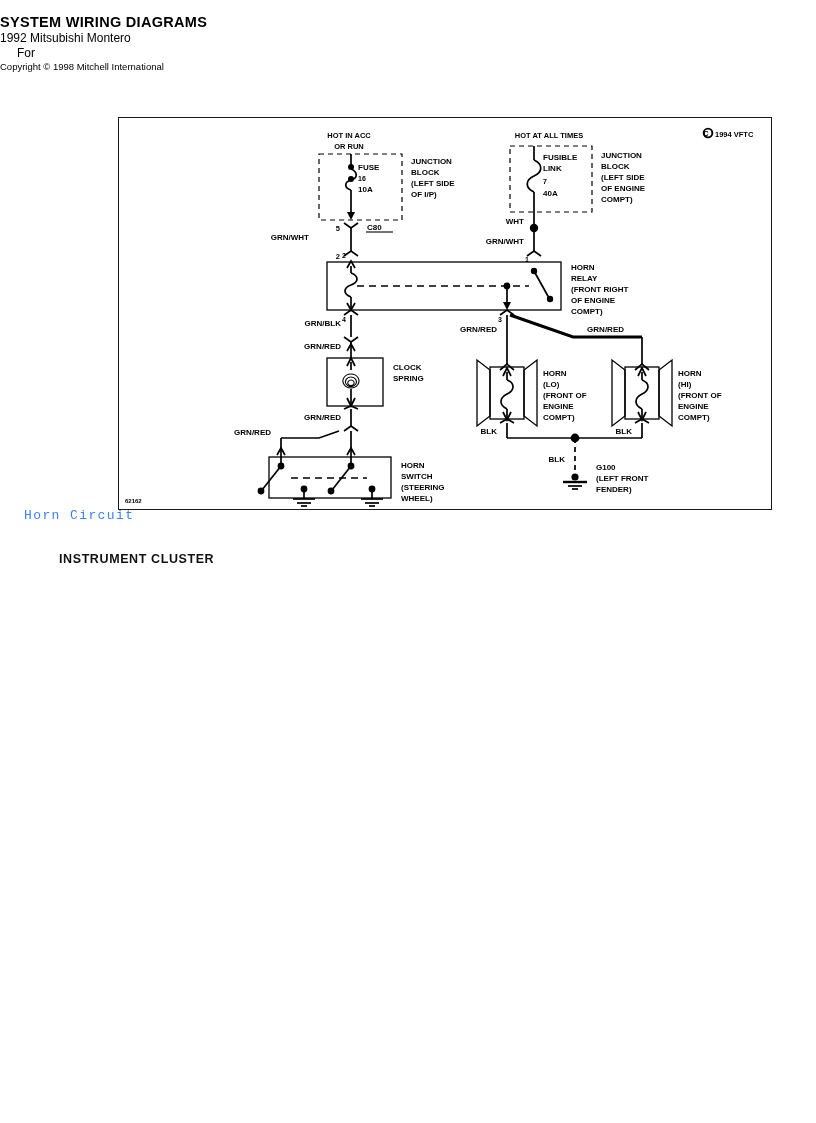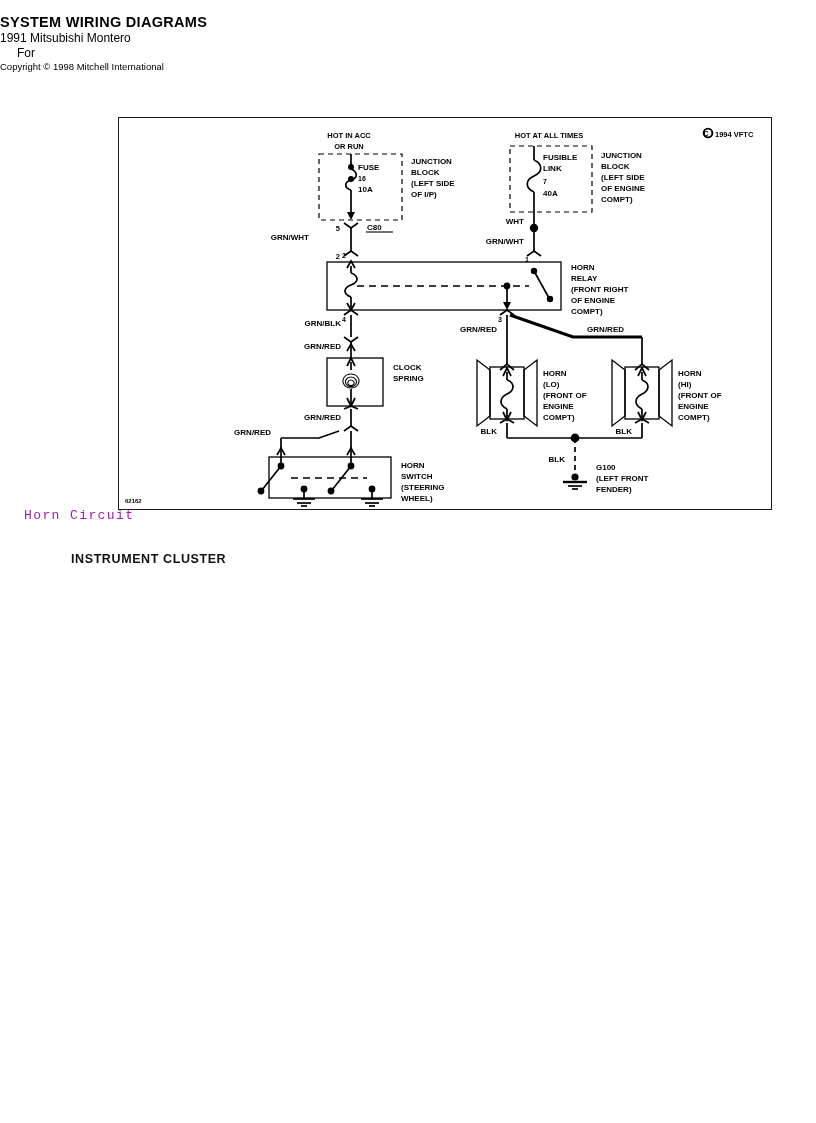--- a/index.html
+++ b/index.html
@@ -74,26 +74,26 @@
   }
 
   
   #horn-circuit-caption {
     position: absolute;
     left: 24px;
     top: 508px;
     font-family: "Liberation Mono", monospace;
     font-size: 13px;
     letter-spacing: 1.4px;
-    color: #a21caf;
+    color: #3b82f6;
     white-space: nowrap;
   }
   #instrument-cluster-heading {
     position: absolute;
-    left: 71px;
+    left: 59px;
     top: 552px;
     font-size: 12.5px;
     font-weight: bold;
     letter-spacing: 0.6px;
     color: #111111;
     white-space: nowrap;
   }
 
   
   #diagram-svg text {
@@ -110,21 +110,21 @@
   .dash-box { stroke: #000000; stroke-width: 1.2; fill: none; stroke-dasharray: 5 4; }
   .solid-box { stroke: #000000; stroke-width: 1.3; fill: none; }
   .dashline { stroke: #000000; stroke-width: 1.4; fill: none; stroke-dasharray: 7 5; }
   .dot { fill: #000000; }
 </style>
 </head>
 <body>
 
 <div class="header">
   <div class="hdr-line1">SYSTEM WIRING DIAGRAMS</div>
-  <div class="hdr-line3">1991 Mitsubishi Montero</div>
+  <div class="hdr-line3">1992 Mitsubishi Montero</div>
   <div class="hdr-line4">For</div>
   <div class="hdr-line5">Copyright © 1998 Mitchell International</div>
 </div>
 
 <div id="diagram-frame">
   <svg id="diagram-svg" width="652" height="391" viewBox="0 0 652 391">
 
     <g>
       <circle cx="589" cy="15" r="5.3" class="dot"></circle>
       <circle cx="589" cy="15" r="3.4" fill="#ffffff"></circle>

